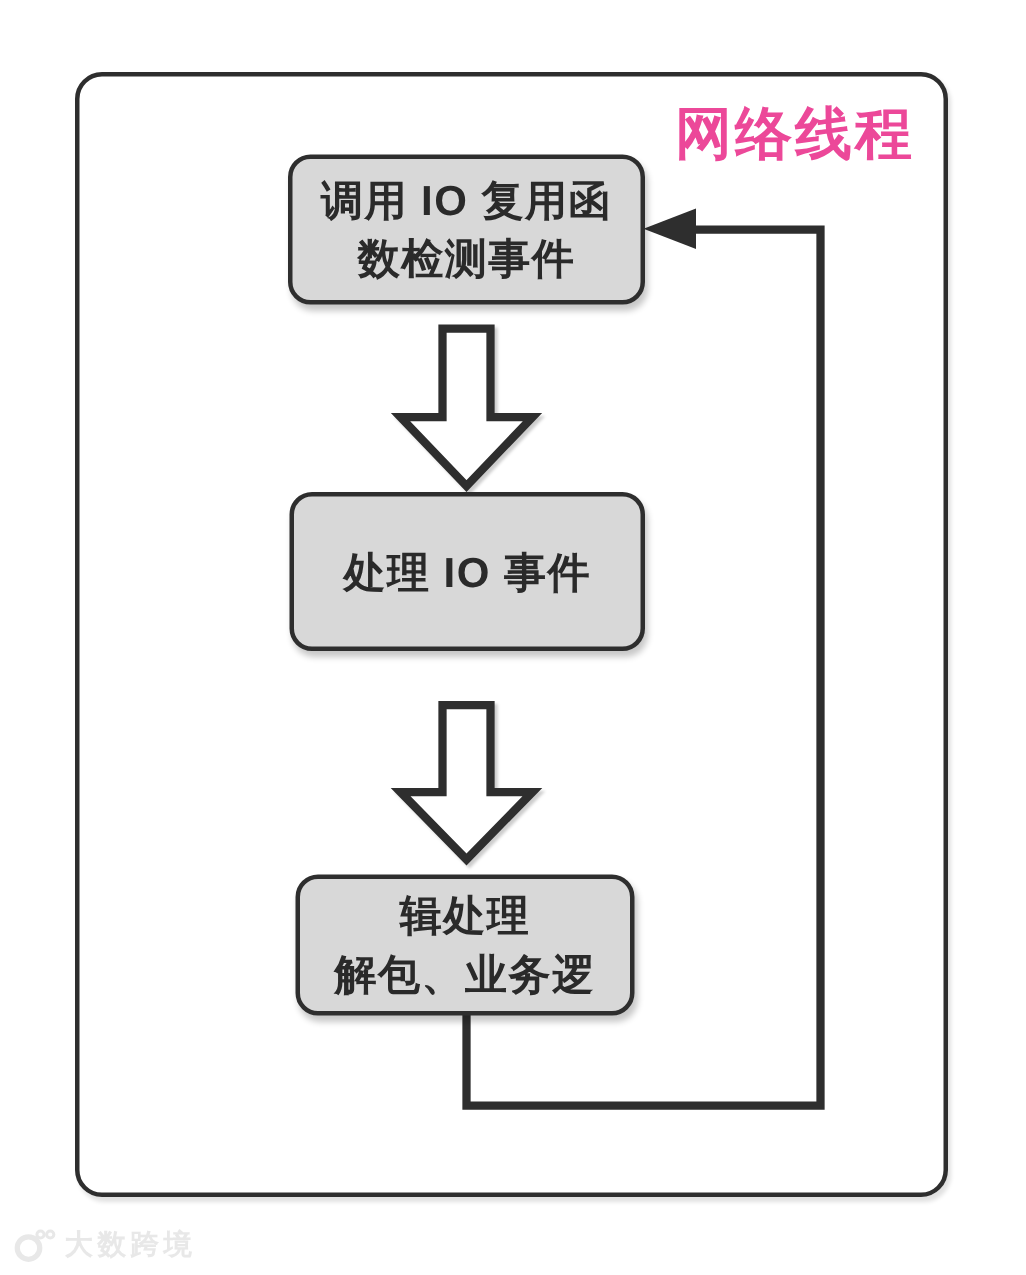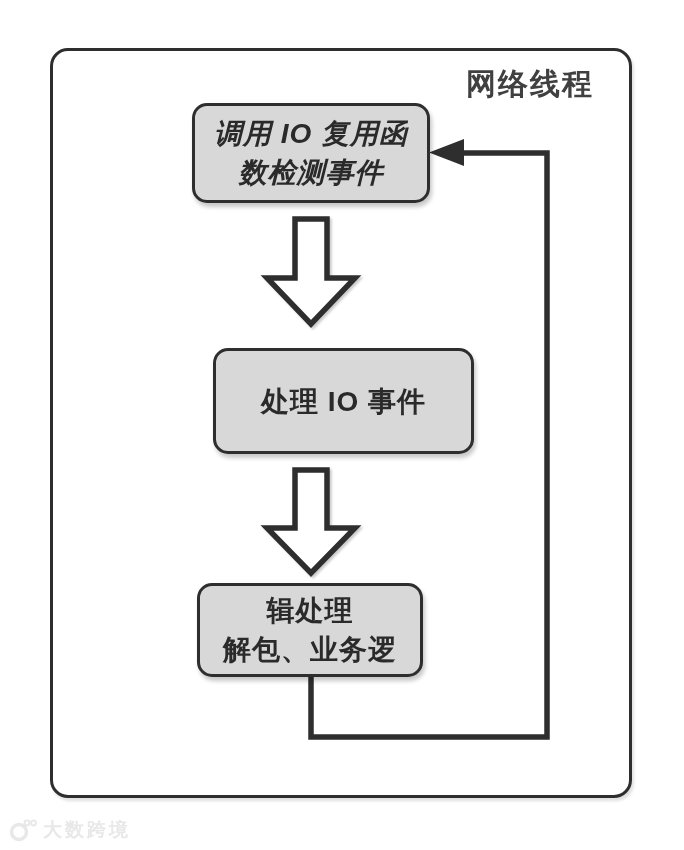--- a/index.html
+++ b/index.html
@@ -18,24 +18,24 @@
     border: 3.5px solid #2e2e2e;
     border-radius: 18px;
     background: transparent;
     box-shadow: 2px 3px 3px rgba(0,0,0,0.12);
   }
   .frame-label {
     position: absolute;
     left: 430px; top: 64px;
     width: 200px;
     text-align: center;
-    font-size: 30px;
+    font-size: 38px;
     font-weight: 700;
     letter-spacing: 2px;
-    color: #404040;
+    color: #ec4899;
     white-space: nowrap;
   }
   .connector-layer {
     position: absolute;
     left: 0; top: 0;
     width: 684px; height: 850px;
     pointer-events: none;
   }
   .flow-box {
     position: absolute;
@@ -49,22 +49,22 @@
     justify-content: center;
     text-align: center;
     font-size: 28px;
     line-height: 39px;
     font-weight: 600;
     color: #2a2a2a;
     letter-spacing: 1px;
     box-sizing: border-box;
   }
   .flow-box .line { display: block; white-space: nowrap; }
-  #box-1 { left: 192px; top: 103px; width: 238px; height: 100px; font-style: italic; }
-  #box-2 { left: 193px; top: 348px; width: 261px; height: 106px; margin-left: 20px; }
+  #box-1 { left: 192px; top: 103px; width: 238px; height: 100px; }
+  #box-2 { left: 193px; top: 328px; width: 237px; height: 106px; }
   #box-3 { left: 197px; top: 583px; width: 226px; height: 94px; }
   .arrow-shadow { filter: drop-shadow(2px 2px 1px rgba(0,0,0,0.20)); }
   .watermark {
     position: absolute;
     left: 8px; top: 817px;
     display: flex;
     align-items: center;
     gap: 5px;
     color: #e8e8e8;
     font-size: 19px;

